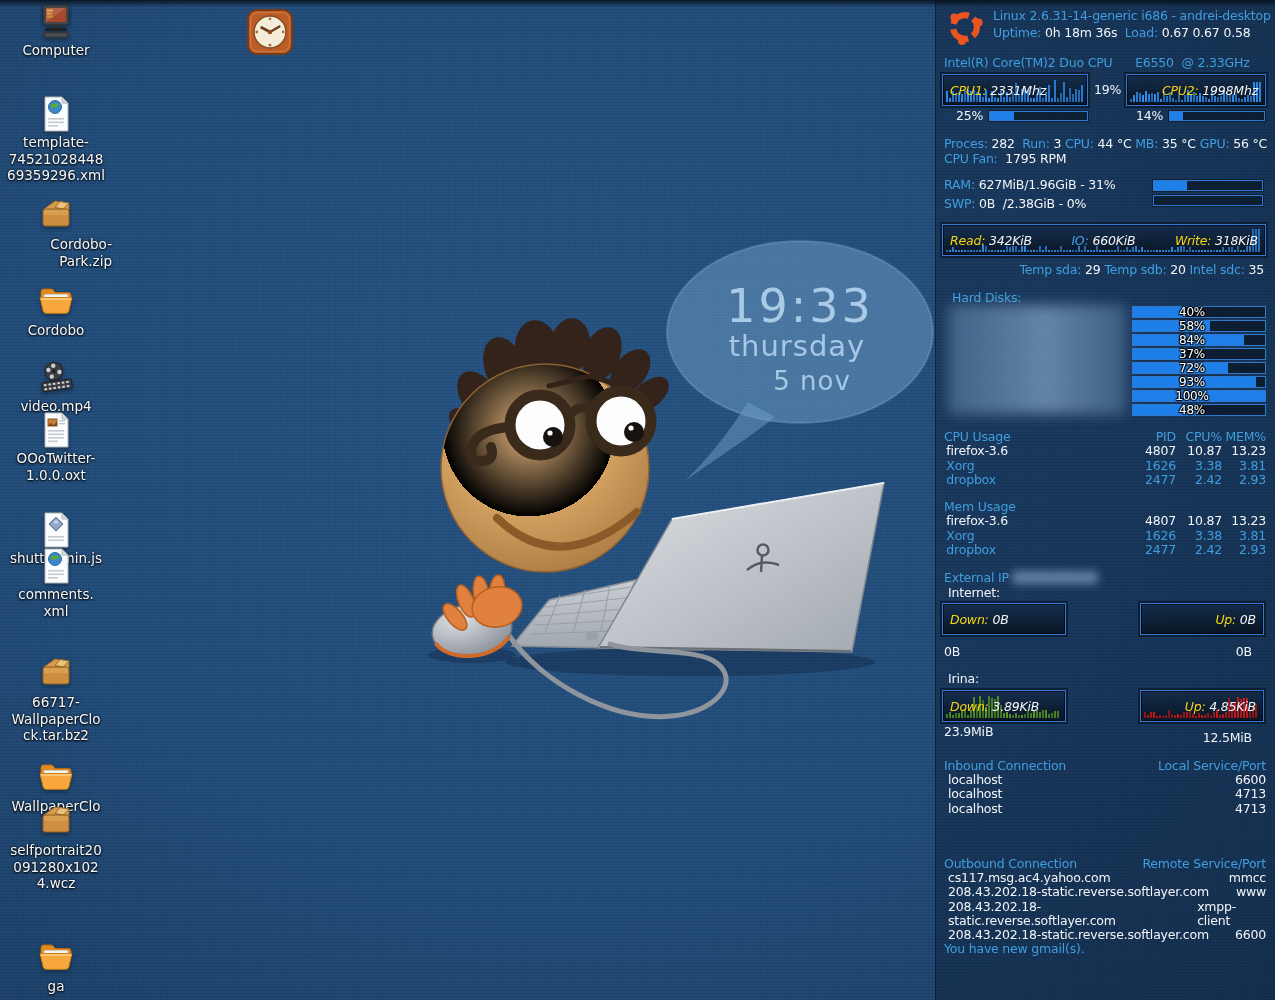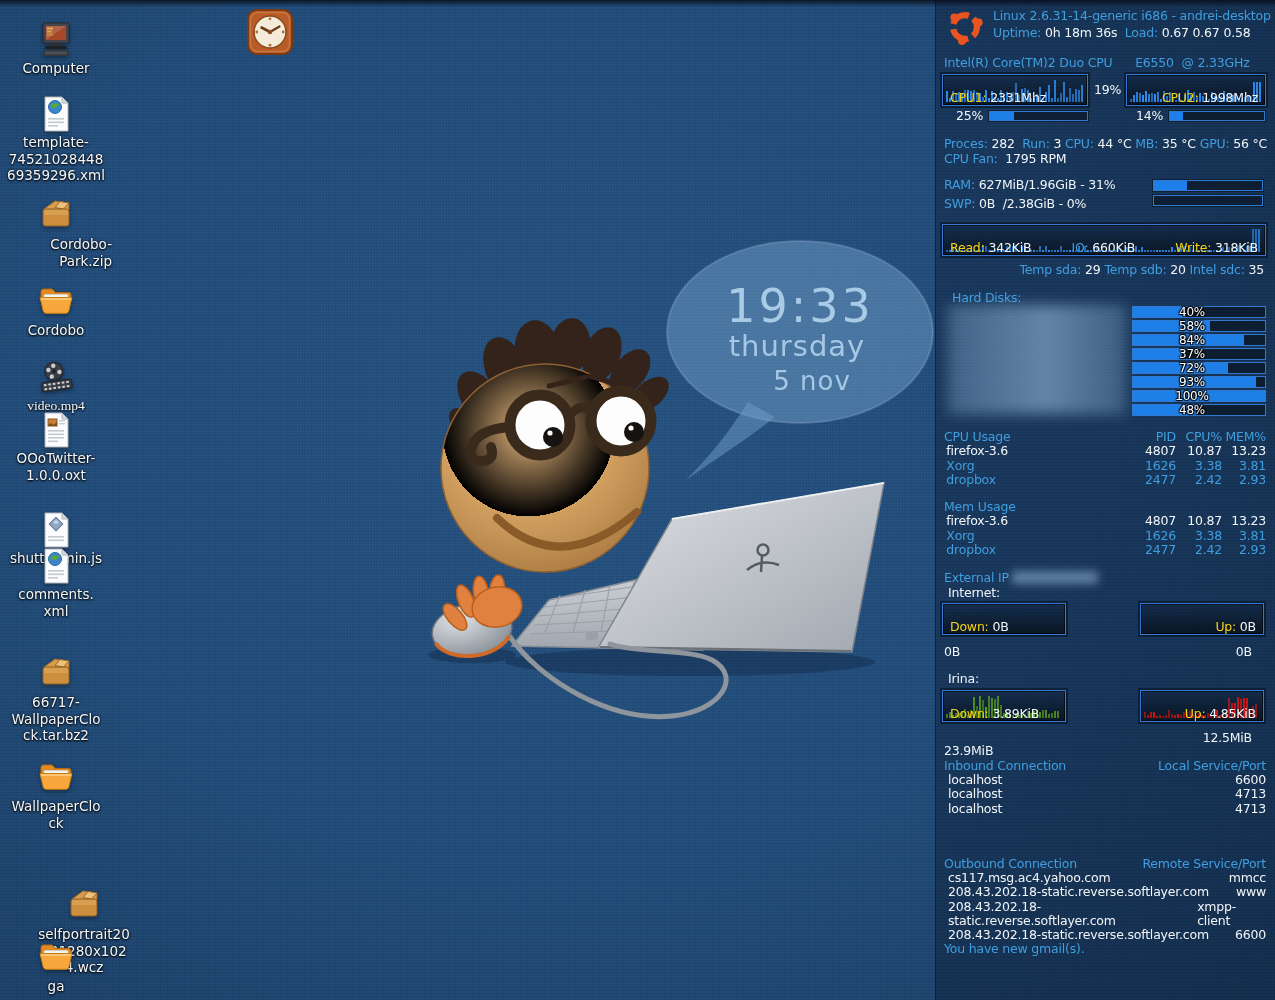--- a/index.html
+++ b/index.html
@@ -21,21 +21,21 @@
   #art{position:absolute;left:370px;top:230px;width:580px;height:545px;}
   
   #conky{position:absolute;left:935px;top:0;width:340px;height:1000px;
     background:rgba(5,16,31,.34);border-left:1px solid rgba(4,12,24,.45);
     font-size:12.5px;letter-spacing:-.2px;color:#f2f5f8;}
   #conky .abs{position:absolute;}
   .cl{white-space:pre;}
   .c-b{color:#3f9ee0;} .c-w{color:#f2f5f8;} .c-y{color:#f7d410;}
   .cbox{position:absolute;border:1px solid #3577d4;box-shadow:0 0 0 2px rgba(6,14,28,.55), inset 0 0 0 1px rgba(0,0,0,.55);
     background:linear-gradient(rgba(8,20,40,.25), rgba(0,0,0,.6));}
-  .cbox .lbl{position:absolute;inset:0;display:flex;align-items:flex-start;padding:15px 7px;z-index:2;}
+  .cbox .lbl{position:absolute;inset:0;display:flex;align-items:center;padding:15px 7px;z-index:2;font-style:italic;}
   .cbox .lbl.right{justify-content:flex-end;}
   .spark{position:absolute;inset:3px;display:flex;align-items:flex-end;gap:1px;overflow:hidden;z-index:1;}
   .spark i{flex:0 0 2px;}
   .hbar{position:absolute;border:1px solid #2f7ad0;background:rgba(0,0,0,.4);box-shadow:0 0 0 1px rgba(0,0,0,.4);}
   .hbar b{display:block;height:100%;background:#1f7fe8;}
   .dbar{position:absolute;left:196px;width:132px;height:10px;border:1px solid #2f7ad0;background:rgba(0,0,0,.42);}
   .dbar b{display:block;height:100%;background:#1f7fe8;}
   .dbar span{position:absolute;left:0;right:14px;top:-2px;text-align:center;font-size:12px;color:#fff;
     text-shadow:1px 1px 1px #000,-1px -1px 1px #000,1px -1px 1px #000,-1px 1px 1px #000;}
   .ctable{position:absolute;left:8px;width:322px;}
@@ -50,21 +50,21 @@
       repeating-linear-gradient(0deg, rgba(190,220,245,.28) 0 7px, rgba(90,140,190,.08) 7px 14px),
       linear-gradient(90deg, rgba(120,170,215,.18), rgba(170,205,240,.42) 55%, rgba(110,160,205,.15));}
   #ipblur{left:76px;top:571px;width:86px;height:13px;background:rgba(165,200,230,.5);filter:blur(4px);}
 </style>
 </head>
 <body>
 
 <div id="topshade"></div>
 
 <div id="icon-column">
-    <div class="dicon" style="top: 20px;">
+    <div class="dicon" style="top: 2px;">
       <svg width="40" height="40" viewBox="0 0 40 40">
         <rect x="7" y="3" width="26" height="20" rx="2" fill="#43474d" stroke="#26292d"></rect>
         <rect x="10" y="6" width="20" height="14" fill="#a6492a"></rect>
         <polygon points="10,6 30,6 10,20" fill="rgba(255,255,255,.14)"></polygon>
         <rect x="11" y="7.5" width="6" height="2" fill="#e0b050"></rect>
         <rect x="11" y="10.5" width="5" height="2" fill="#d8a040"></rect>
         <rect x="11" y="13.5" width="6" height="2" fill="#c89038"></rect>
         <rect x="16" y="23" width="8" height="3" fill="#2c2f33"></rect>
         <rect x="9" y="26" width="22" height="3" rx="1.5" fill="#1f2225"></rect>
         <rect x="7" y="30" width="26" height="6" rx="2" fill="#34383d"></rect>
@@ -99,21 +99,21 @@
     </div>
     <div class="dicon" style="top: 282px;">
       <svg width="40" height="40" viewBox="0 0 40 40">
         <path d="M5 9.5 a2.5 2.5 0 0 1 2.5 -2.5 h8.5 l3.5 3.5 h13 a2.5 2.5 0 0 1 2.5 2.5 v4 H5 z" fill="#e28a21" stroke="#b26a12"></path>
         <rect x="8" y="12.5" width="24" height="7" rx="1" fill="#f3f3ee" stroke="#cfcfc8"></rect>
         <path d="M4 15.5 h32 l-3.2 13.5 a3 3 0 0 1 -2.9 2.3 H10.1 a3 3 0 0 1 -2.9 -2.3 z" fill="#f7a73c" stroke="#c97d13"></path>
         <path d="M4.8 17 h30.4" stroke="#ffd08a" stroke-width="1.5"></path>
       </svg>
       <div class="ilabel">Cordobo</div>
     </div>
-    <div class="dicon" style="top: 358px; font-family: Liberation Serif, serif;">
+    <div class="dicon" style="top: 358px;">
       <svg width="40" height="40" viewBox="0 0 40 40">
         <g transform="rotate(-8 20 20)">
           <circle cx="19" cy="13" r="9" fill="#3a3e43" stroke="#23262a"></circle>
           <circle cx="19" cy="13" r="2" fill="#22252a"></circle>
           <circle cx="19" cy="7.5" r="2.2" fill="#c9cdd2"></circle>
           <circle cx="24.2" cy="14.5" r="2.2" fill="#c9cdd2"></circle>
           <circle cx="16" cy="18" r="2.2" fill="#c9cdd2"></circle>
           <circle cx="13.6" cy="11" r="2.2" fill="#c9cdd2"></circle>
           <rect x="5" y="23" width="30" height="9" rx="1.5" fill="#3a3e43" stroke="#23262a"></rect>
           <rect x="7" y="24.5" width="2.6" height="2" fill="#cfd3d8"></rect>
@@ -187,21 +187,21 @@
     <div class="dicon" style="top: 758px;">
       <svg width="40" height="40" viewBox="0 0 40 40">
         <path d="M5 9.5 a2.5 2.5 0 0 1 2.5 -2.5 h8.5 l3.5 3.5 h13 a2.5 2.5 0 0 1 2.5 2.5 v4 H5 z" fill="#e28a21" stroke="#b26a12"></path>
         <rect x="8" y="12.5" width="24" height="7" rx="1" fill="#f3f3ee" stroke="#cfcfc8"></rect>
         <path d="M4 15.5 h32 l-3.2 13.5 a3 3 0 0 1 -2.9 2.3 H10.1 a3 3 0 0 1 -2.9 -2.3 z" fill="#f7a73c" stroke="#c97d13"></path>
         <path d="M4.8 17 h30.4" stroke="#ffd08a" stroke-width="1.5"></path>
       </svg>
       <div class="ilabel">WallpaperClo</div>
       <div class="ilabel">ck</div>
     </div>
-    <div class="dicon" style="top: 886px; padding-left: 28px;">
+    <div class="dicon" style="top: 802px;">
       <svg width="40" height="40" viewBox="0 0 40 40">
         <path d="M8 13 L19 5 L33 7 L33 14 L8 18 z" fill="#d99c4e" stroke="#96682a"></path>
         <path d="M24 5.5 L33 7 L27.5 13 L19 11.5 z" fill="#ecc17c" stroke="#96682a"></path>
         <rect x="7" y="13" width="26" height="17" rx="2.5" fill="#cd8f3f" stroke="#8f6226"></rect>
         <rect x="8" y="14" width="24" height="5" fill="#daa355" opacity=".8"></rect>
       </svg>
       <div class="ilabel">selfportrait20</div>
       <div class="ilabel">091280x102</div>
       <div class="ilabel">4.wcz</div>
     </div>
@@ -769,21 +769,21 @@
         <i style="height: 86%; background: rgb(204, 21, 21); opacity: 0.94;"></i>
         <i style="height: 79%; background: rgb(204, 21, 21); opacity: 0.84;"></i>
         <i style="height: 84%; background: rgb(204, 21, 21); opacity: 0.99;"></i>
         <i style="height: 84%; background: rgb(204, 21, 21); opacity: 0.94;"></i>
         <i style="height: 32%; background: rgb(204, 21, 21); opacity: 0.64;"></i>
         <i style="height: 52%; background: rgb(204, 21, 21); opacity: 0.64;"></i>
         <i style="height: 57%; background: rgb(204, 21, 21); opacity: 0.69;"></i>
       </div>
     <div class="lbl right cl"><span class="c-y">Up: </span><span class="c-w">4.85KiB</span></div>
   </div>
-  <div class="abs c-w" style="left:8px;top:743px">23.9MiB</div>
+  <div class="abs c-w" style="left:8px;top:724px">23.9MiB</div>
   <div class="abs c-w" style="right:24px;top:730px">12.5MiB</div>
 
   <div class="conn" id="inbound-table" style="top:759px">
       <div class="crow c-b">
         <span>Inbound Connection</span>
         <span>Local Service/Port</span>
       </div>
       <div class="crow c-w">
         <span class="nm">localhost</span>
         <span>6600</span>

